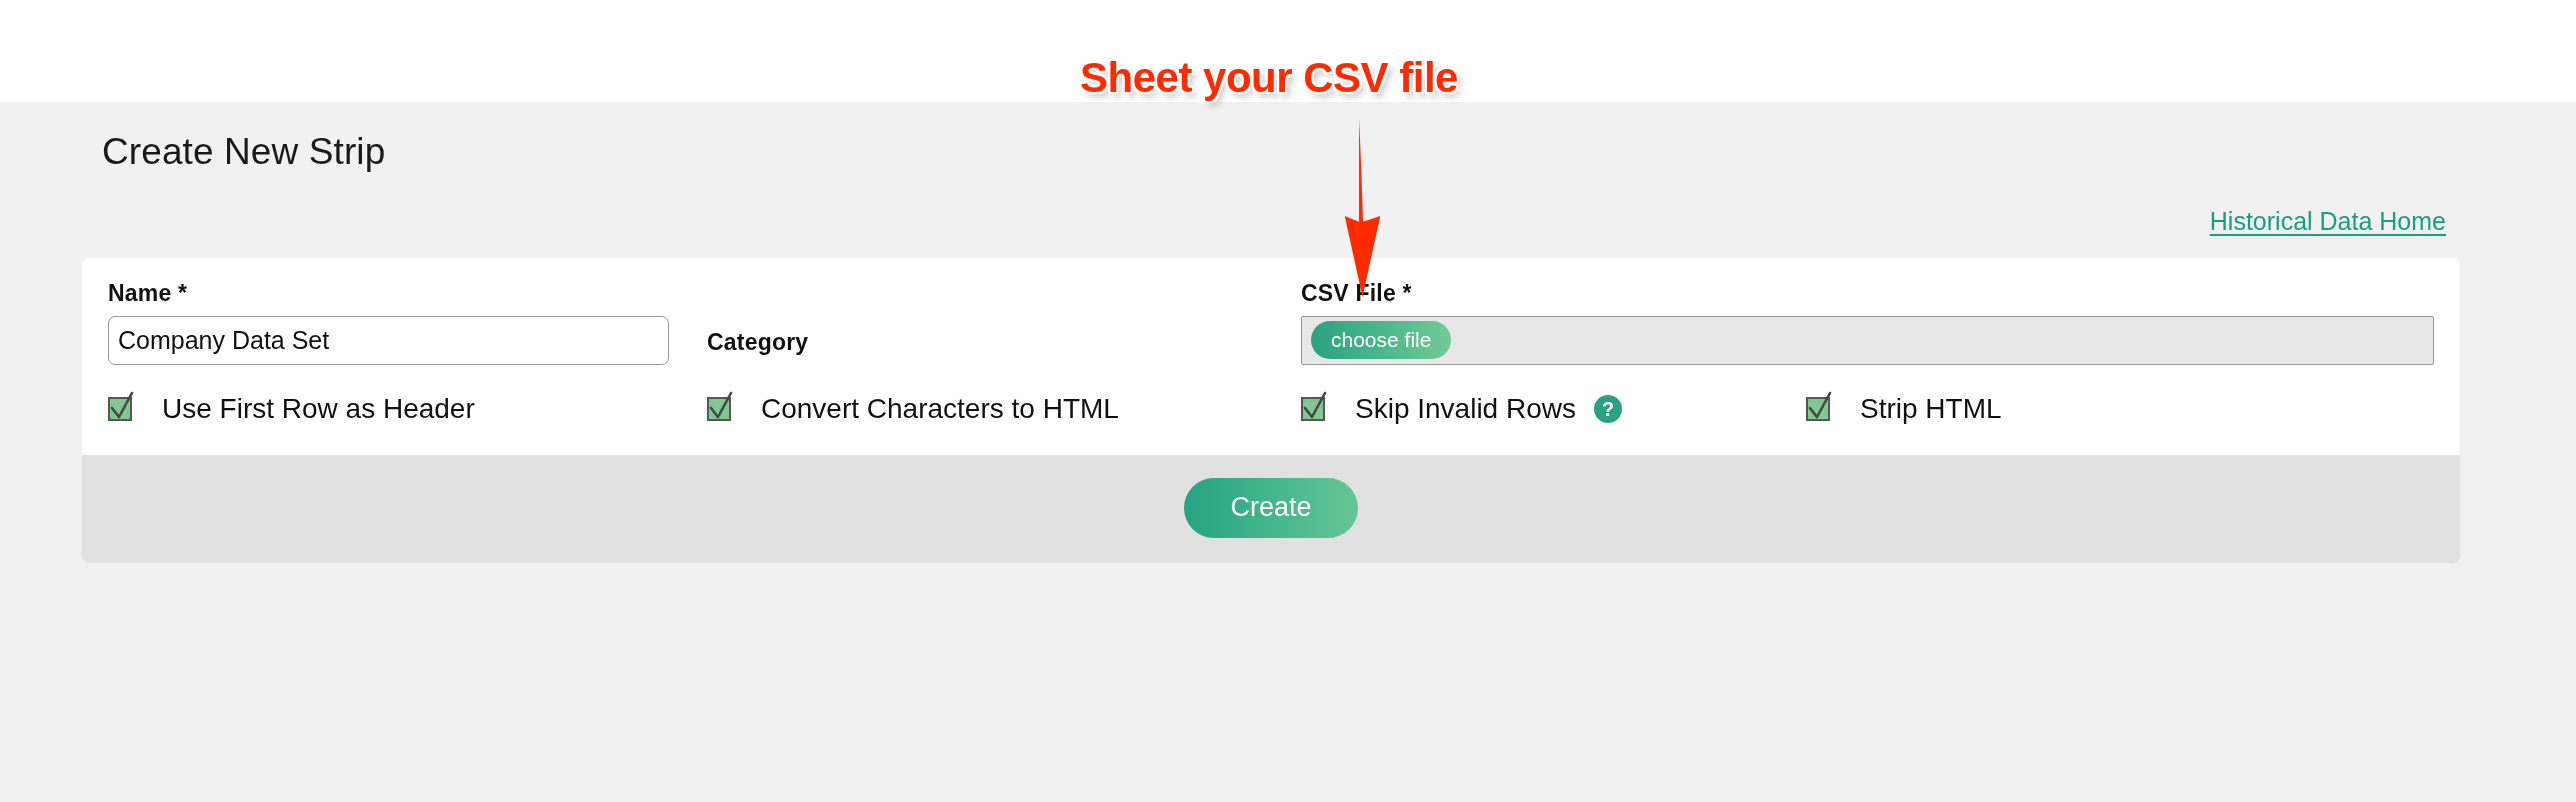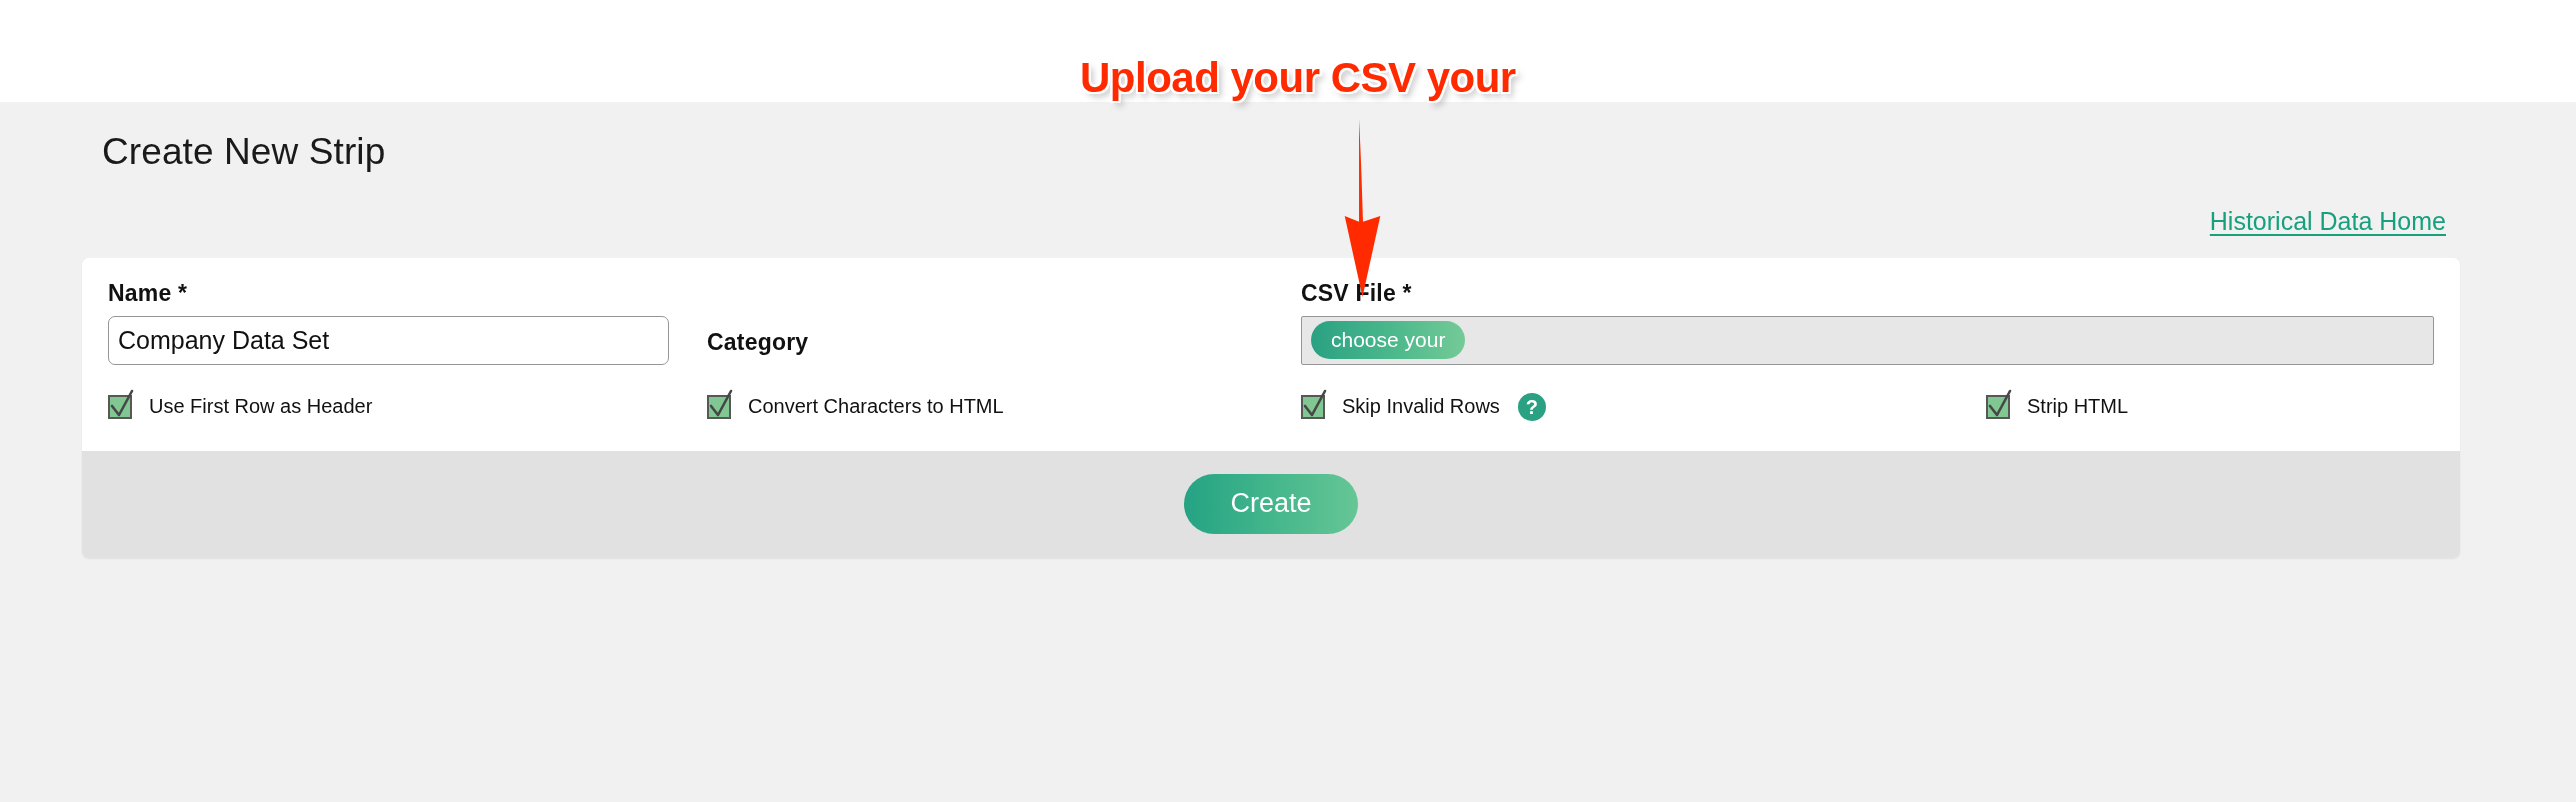--- a/index.html
+++ b/index.html
@@ -171,21 +171,21 @@
     align-items: center;
     margin-top: 28px;
   }
   .cb-item {
     display: flex;
     align-items: center;
     box-sizing: border-box;
   }
   .cb-name     { width: 599px; }
   .cb-category { width: 594px; }
-  .cb-skip     { width: 685px; }
+  .cb-skip     { width: 505px; }
   .cb-strip    { flex: 1 1 auto; }
 
   .checkbox {
     position: relative;
     width: 24px;
     height: 24px;
     border: 2px solid #575757;
     background: #80c792;
     box-sizing: border-box;
     flex: 0 0 auto;
@@ -193,23 +193,23 @@
   }
   .checkbox svg {
     position: absolute;
     left: -3px;
     top: -8px;
     width: 30px;
     height: 32px;
     overflow: visible;
   }
   .cb-label {
-    font-size: 20px;
+    font-size: 28px;
     color: #111111;
-    margin-left: 17px;
+    margin-left: 30px;
     white-space: nowrap;
   }
   .help-icon {
     width: 28px;
     height: 28px;
     border-radius: 50%;
     background: #2aa182;
     color: #ffffff;
     font-size: 20px;
     font-weight: bold;
@@ -241,21 +241,21 @@
     cursor: pointer;
     line-height: 1;
   }
 </style>
 </head>
 <body>
 
 <div class="top-band"></div>
 <div class="page-bg"></div>
 
-<div class="annotation-text">Upload your CSV your</div>
+<div class="annotation-text">Sheet your CSV file</div>
 
 <div class="annotation-arrow">
   <svg viewBox="0 0 90 180" width="89" height="178" aria-hidden="true">
     <path d="M41.5 0 C43.5 38 44.5 72 45.5 104 L63 98 L45 180 L27 98 L41.5 104 Z" fill="#ff2a00"></path>
   </svg>
 </div>
 
 <div class="content">
 
   <div class="page-title">Create New Strip</div>
@@ -275,21 +275,21 @@
           <input class="text-input" type="text" value="Company Data Set" style="">
         </div>
 
         <div class="field-col col-category">
           <div class="field-label">Category</div>
         </div>
 
         <div class="field-col col-csv">
           <div class="field-label">CSV File *</div>
           <div class="file-input">
-            <button class="choose-file-btn">choose your</button>
+            <button class="choose-file-btn">choose file</button>
           </div>
         </div>
 
       </div>
 
       <div class="checkbox-row">
 
         <div class="cb-item cb-name">
           <span class="checkbox">
             <svg viewBox="0 0 30 32" aria-hidden="true">

